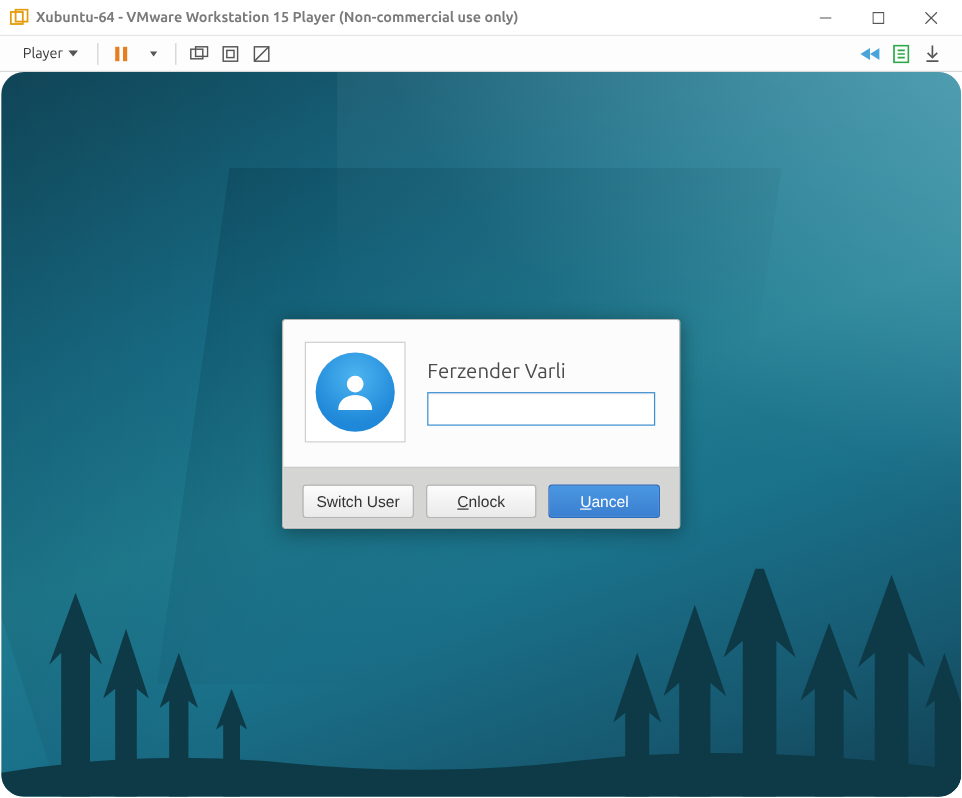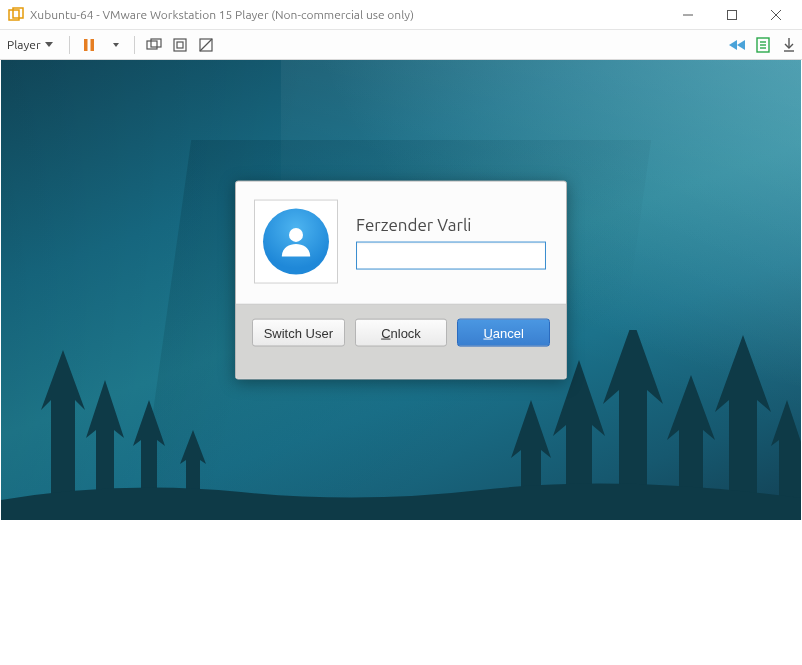--- a/index.html
+++ b/index.html
@@ -15,34 +15,34 @@
   padding: 0 4px 0 8px;
   background: #fff;
   border-bottom: 1px solid #e5e5e5;
   font-size: 12px;
   color: #7a7a7a;
 }
 .titlebar .title-icon {
   width: 16px; height: 16px; margin-right: 6px;
   display: inline-flex; align-items: center; justify-content: center;
 }
-.titlebar .title-text { flex: 0 0 auto; }
+.titlebar .title-text { flex: 0 0 auto; font-weight: bold; }
 .titlebar .spacer { flex: 1; }
 .win-controls { display: flex; }
 .win-btn {
   width: 44px; height: 30px;
   display:flex; align-items:center; justify-content:center;
   color:#555;
 }
 .win-btn svg { width: 10px; height: 10px; }
 
 .toolbar {
   height: 30px;
   display:flex; align-items:center;
-  padding: 0 0;
+  padding: 0 12px;
   border-bottom: 1px solid #d9d9d9;
   background:#fdfdfd;
   font-size: 12px;
   color:#333;
 }
 .toolbar .menu-btn {
   display:flex; align-items:center;
   padding: 3px 6px;
   border: 1px solid transparent;
 }
@@ -54,23 +54,24 @@
   width: 26px; height: 24px;
   display:flex; align-items:center; justify-content:center;
   color:#555;
 }
 .tool-icon.orange { color:#e67e22; }
 .right-tools { margin-left:auto; display:flex; align-items:center; }
 .green { color:#2aa84a; }
 
 .vm-area {
   position: relative;
-  width: 800px; height: 460px;
+  width: 800px; height: 604px;
   margin: 0 1px;
   overflow:hidden;
+  border-radius:19px;
 }
 
 .bg {
   position:absolute; inset:0;
   background: linear-gradient(160deg, #124c60 0%, #176b84 30%, #1f7b8f 50%, #1a718a 65%, #16586f 85%, #123f52 100%);
 }
 .bg::before {
   content:"";
   position:absolute;
   top:-120px; right:-140px;
@@ -139,21 +140,21 @@
   padding: 2px 6px;
   font-size:14px;
   outline:none;
   background:#fff;
   box-shadow: inset 0 1px 2px rgba(0,0,0,0.06);
 }
 
 .lock-bottom {
   display:flex;
   gap:10px;
-  padding: 14px 16px 32px 16px;
+  padding: 14px 16px 8px 16px;
   background:#d5d5d3;
   border-top:1px solid #c0c0c0;
   border-radius: 0 0 3px 3px;
   align-items: center;
 }
 .btn {
   flex:1;
   height:28px;
   font-size:13px;
   border:1px solid #b5b5b5;

